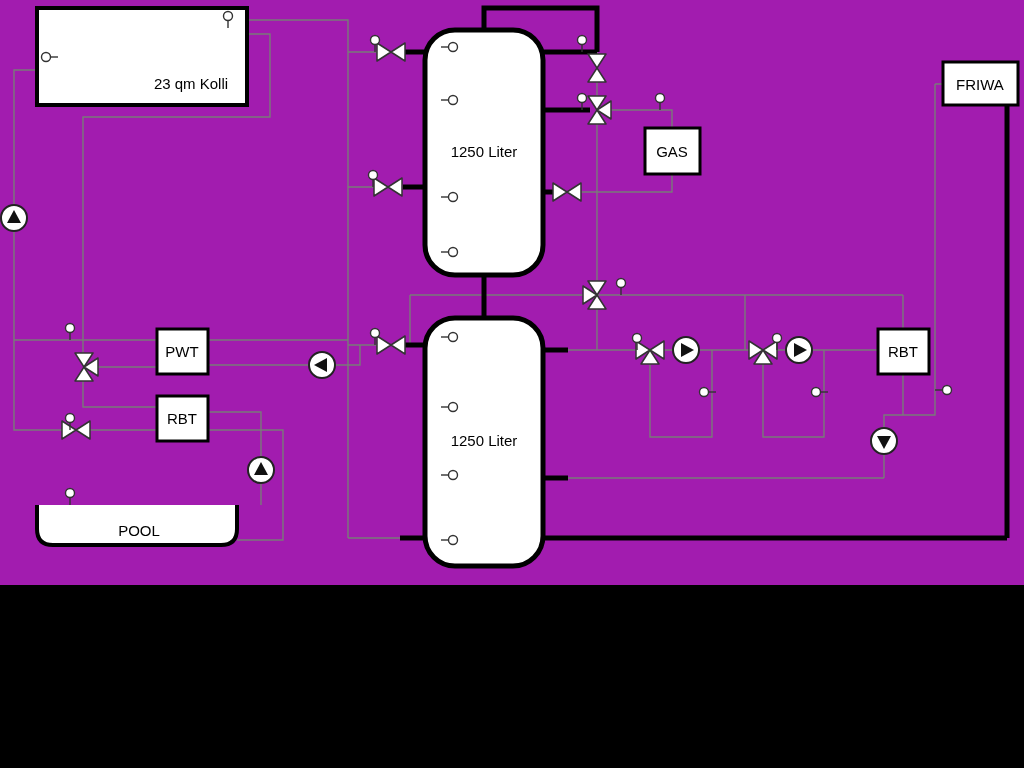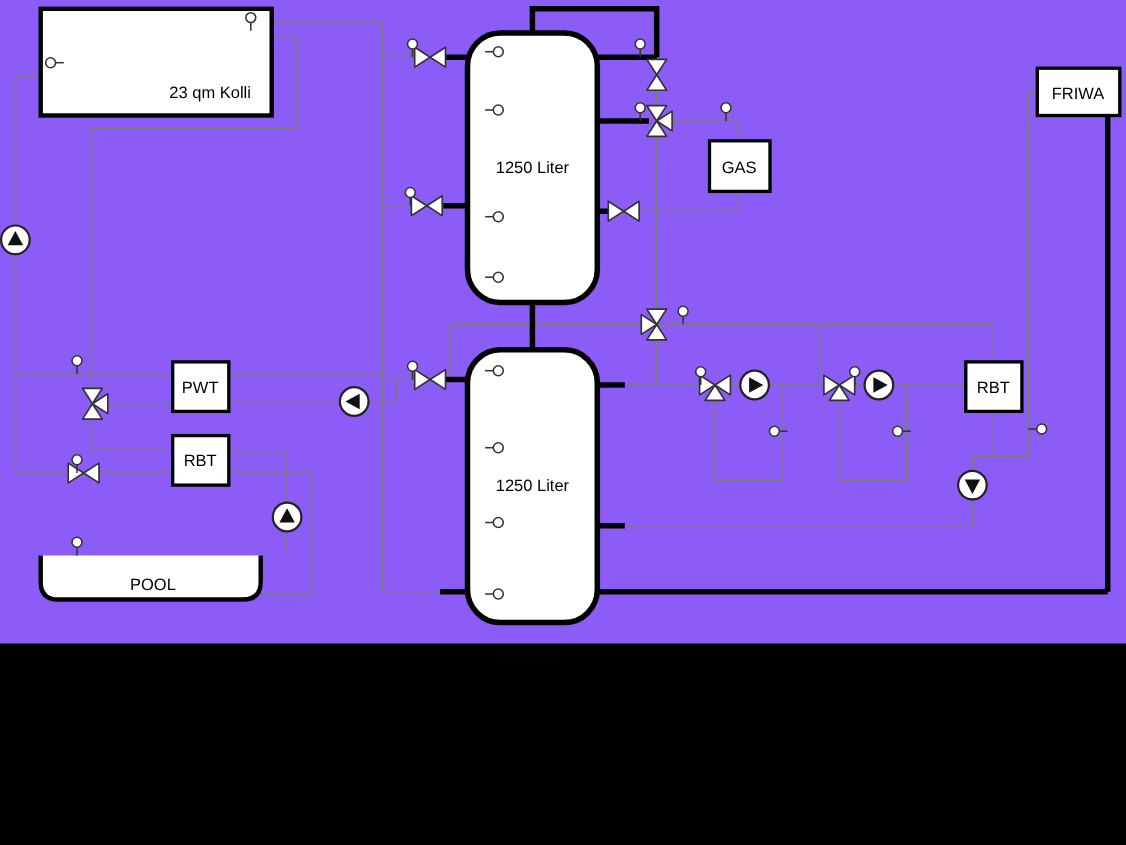--- a/index.html
+++ b/index.html
@@ -1,16 +1,16 @@
 <!DOCTYPE html>
 <html><head>
 <meta charset="utf-8">
 <style>
   html,body{margin:0;padding:0;background:#ffffff;}
-  .stage{position:relative;width:1024px;height:768px;background:#8b5cf6;overflow:hidden;
+  .stage{position:relative;width:1024px;height:768px;background:#a21caf;overflow:hidden;
          font-family:"Liberation Sans","DejaVu Sans",sans-serif;}
   .stage svg{display:block;}
   svg text{font-family:"Liberation Sans","DejaVu Sans",sans-serif;font-size:15px;fill:#000;}
   .pipe{stroke:#7a7a7a;stroke-width:1.4;fill:none;}
   .pipe-k{stroke:#000000;stroke-width:5;fill:none;}
   .box{fill:#ffffff;stroke:#000000;}
   .b3{stroke-width:3;}
   .b4{stroke-width:4;}
   .b5{stroke-width:5;}
   .mask-bottom{position:absolute;left:0;top:585px;width:1024px;height:183px;background:#000;}

